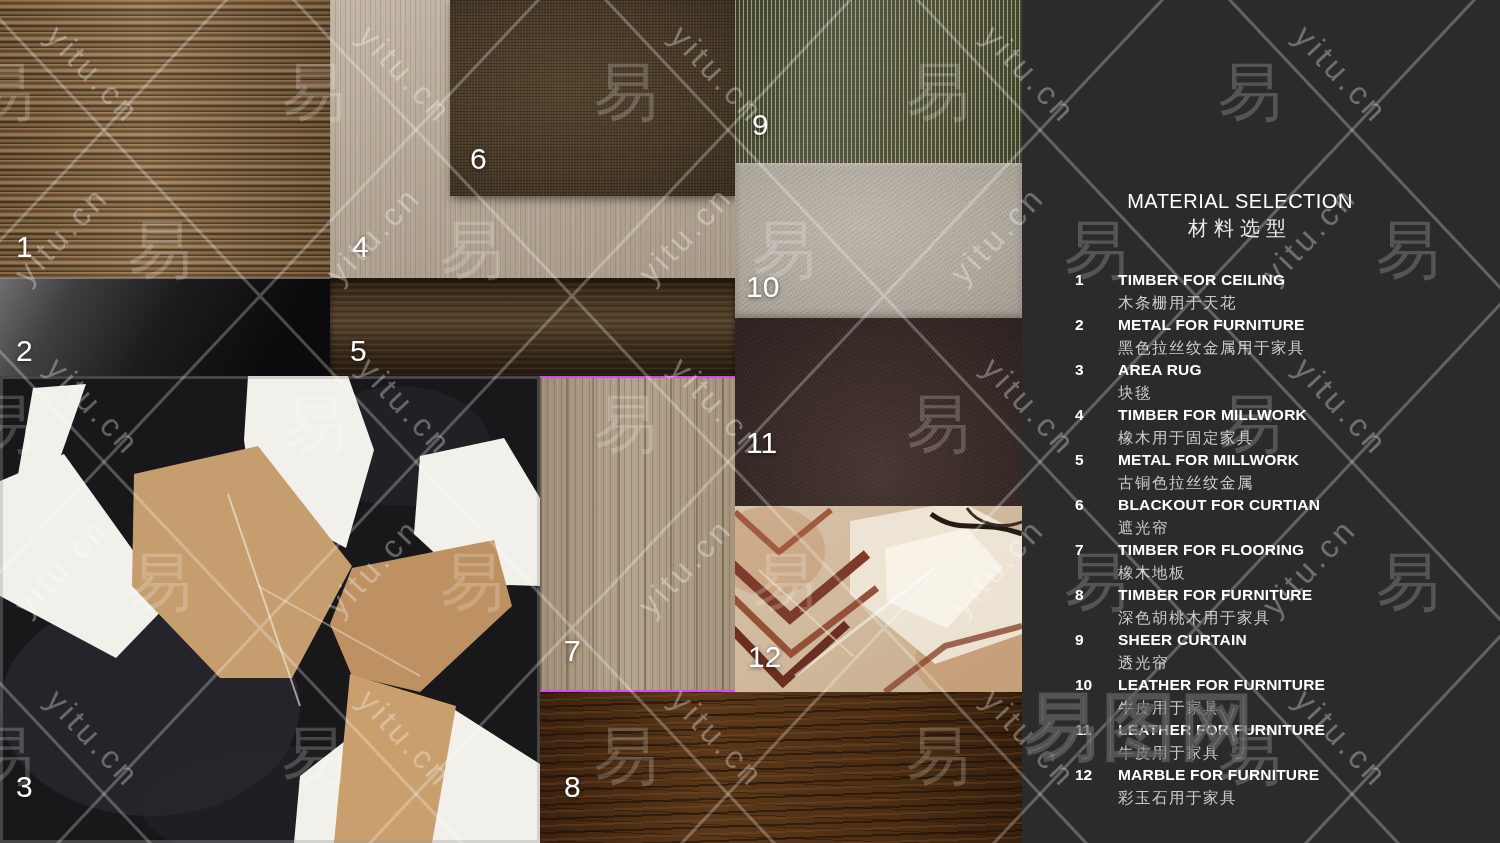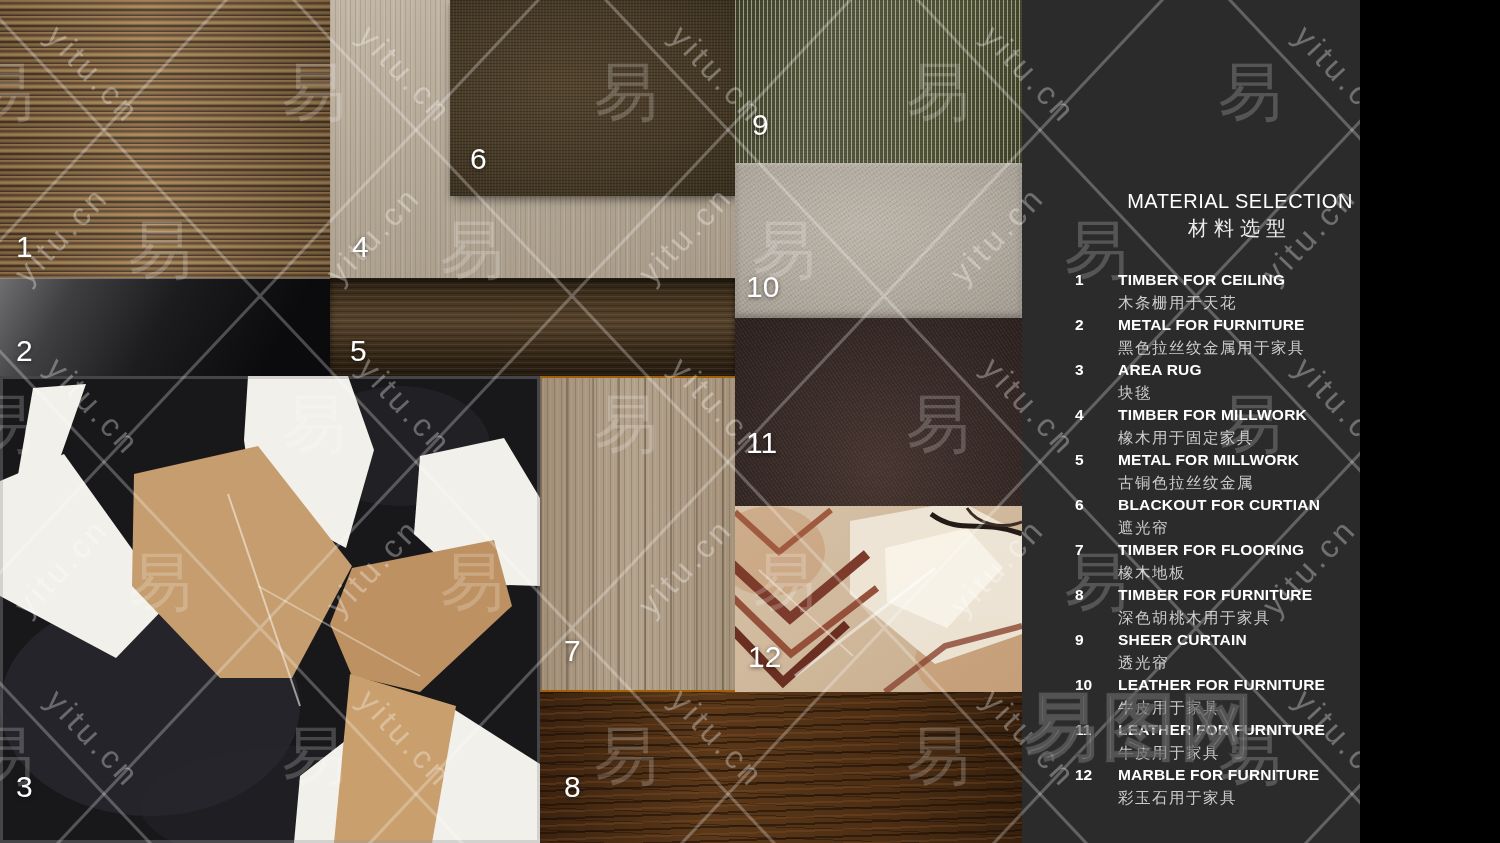--- a/index.html
+++ b/index.html
@@ -1,18 +1,18 @@
 <!DOCTYPE html>
 <html><head>
 <meta charset="utf-8">
 <style>
   html,body{margin:0;padding:0;background:#000;}
   .board{
-    position:relative;width:1360px;height:843px;overflow:hidden;
-    background:#a16207;font-family:"Liberation Sans",sans-serif;
+    position:relative;width:1500px;height:843px;overflow:hidden;
+    background:#d946ef;font-family:"Liberation Sans",sans-serif;
   }
   .sw{position:absolute;}
   
   .sw1{left:0;top:0;width:330px;height:278px;
     background:
       linear-gradient(90deg, rgba(0,0,0,0.12), rgba(255,255,255,0.05) 45%, rgba(0,0,0,0.18)),
       repeating-linear-gradient(180deg,
         #a5825a 0px,#8a6a45 2px,#4e3a24 3px,#8f7049 5px,
         #b6905f 7px,#6a5135 9px,#2f2416 10px,#97764e 12px,
         #7c5f3e 14px,#3b2c1b 16px);

